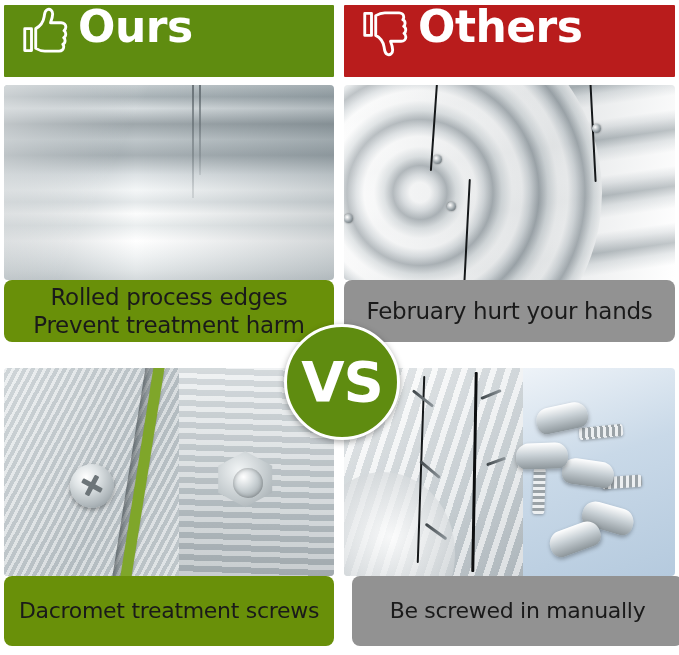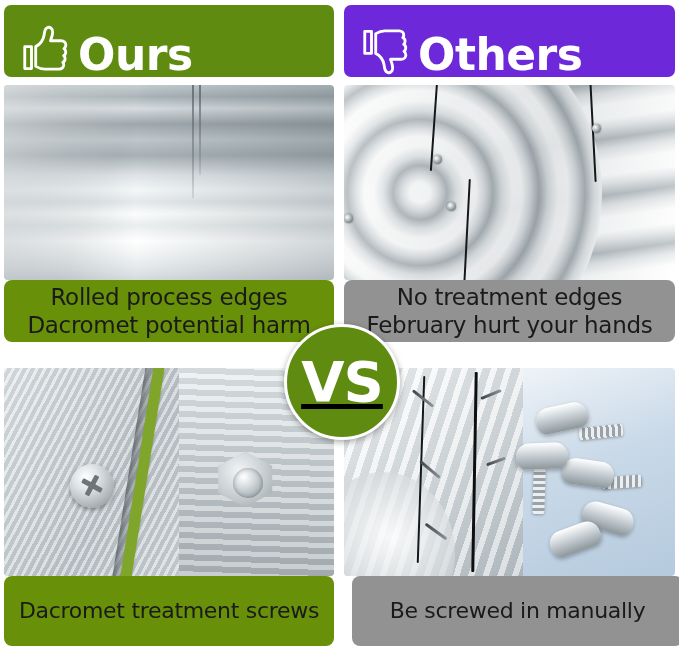--- a/index.html
+++ b/index.html
@@ -17,28 +17,28 @@
     height: 655px;
     background: #ffffff;
     overflow: hidden;
   }
 
   
   .header-bar {
     position: absolute;
     top: 5px;
     height: 72px;
-    border-radius: 7px;
+    border-radius: 1px;
     display: flex;
-    align-items: flex-end;
+    align-items: flex-start;
     box-sizing: border-box;
     padding-left: 14px;
   }
   .header-bar.ours   { left: 4px;   width: 330px; background: #5f8c10; }
-  .header-bar.others { left: 344px; width: 331px; background: #6d28d9; }
+  .header-bar.others { left: 344px; width: 331px; background: #b91c1c; }
 
   .thumb-icon {
     width: 54px;
     height: 54px;
     flex: 0 0 54px;
     margin-right: 6px;
     display: block;
   }
   .header-label {
     font-size: 44px;
@@ -265,21 +265,20 @@
     height: 116px;
     border-radius: 50%;
     background: #5f8c10;
     border: 3px solid #ffffff;
     box-sizing: border-box;
     display: flex;
     align-items: center;
     justify-content: center;
     box-shadow: 0 2px 6px rgba(0,0,0,0.35);
     z-index: 20;
-    text-decoration: underline;
   }
   .vs-text {
     color: #ffffff;
     font-size: 56px;
     font-weight: bold;
     line-height: 1;
     letter-spacing: -1px;
     font-family: "DejaVu Sans", sans-serif;
   }
 </style>
@@ -317,24 +316,23 @@
     <div class="crack" style="left:75%; top:-2%;  height:52%; transform:rotate(-3deg);"></div>
     <div class="crack" style="left:37%; top:48%;  height:55%; transform:rotate(3deg);"></div>
     <div class="hole" style="left:27%; top:36%;"></div>
     <div class="hole" style="left:75%; top:20%;"></div>
     <div class="hole" style="left:31%; top:60%;"></div>
     <div class="hole" style="left:0%;  top:66%;"></div>
   </div>
 
   <div class="caption caption-green cap-tl">
     <div class="cap-line">Rolled process edges</div>
-    <div class="cap-line">Dacromet potential harm</div>
+    <div class="cap-line">Prevent treatment harm</div>
   </div>
   <div class="caption caption-gray cap-tr">
-    <div class="cap-line">No treatment edges</div>
     <div class="cap-line">February hurt your hands</div>
   </div>
 
   <div class="photo photo-bl">
     <div class="screw-panel">
       <div class="screw-left"></div>
       <div class="screw-right"></div>
       <div class="diag-dark"></div>
       <div class="diag-green"></div>
       <div class="phillips-screw" style="left:20%; top:46%;"></div>

